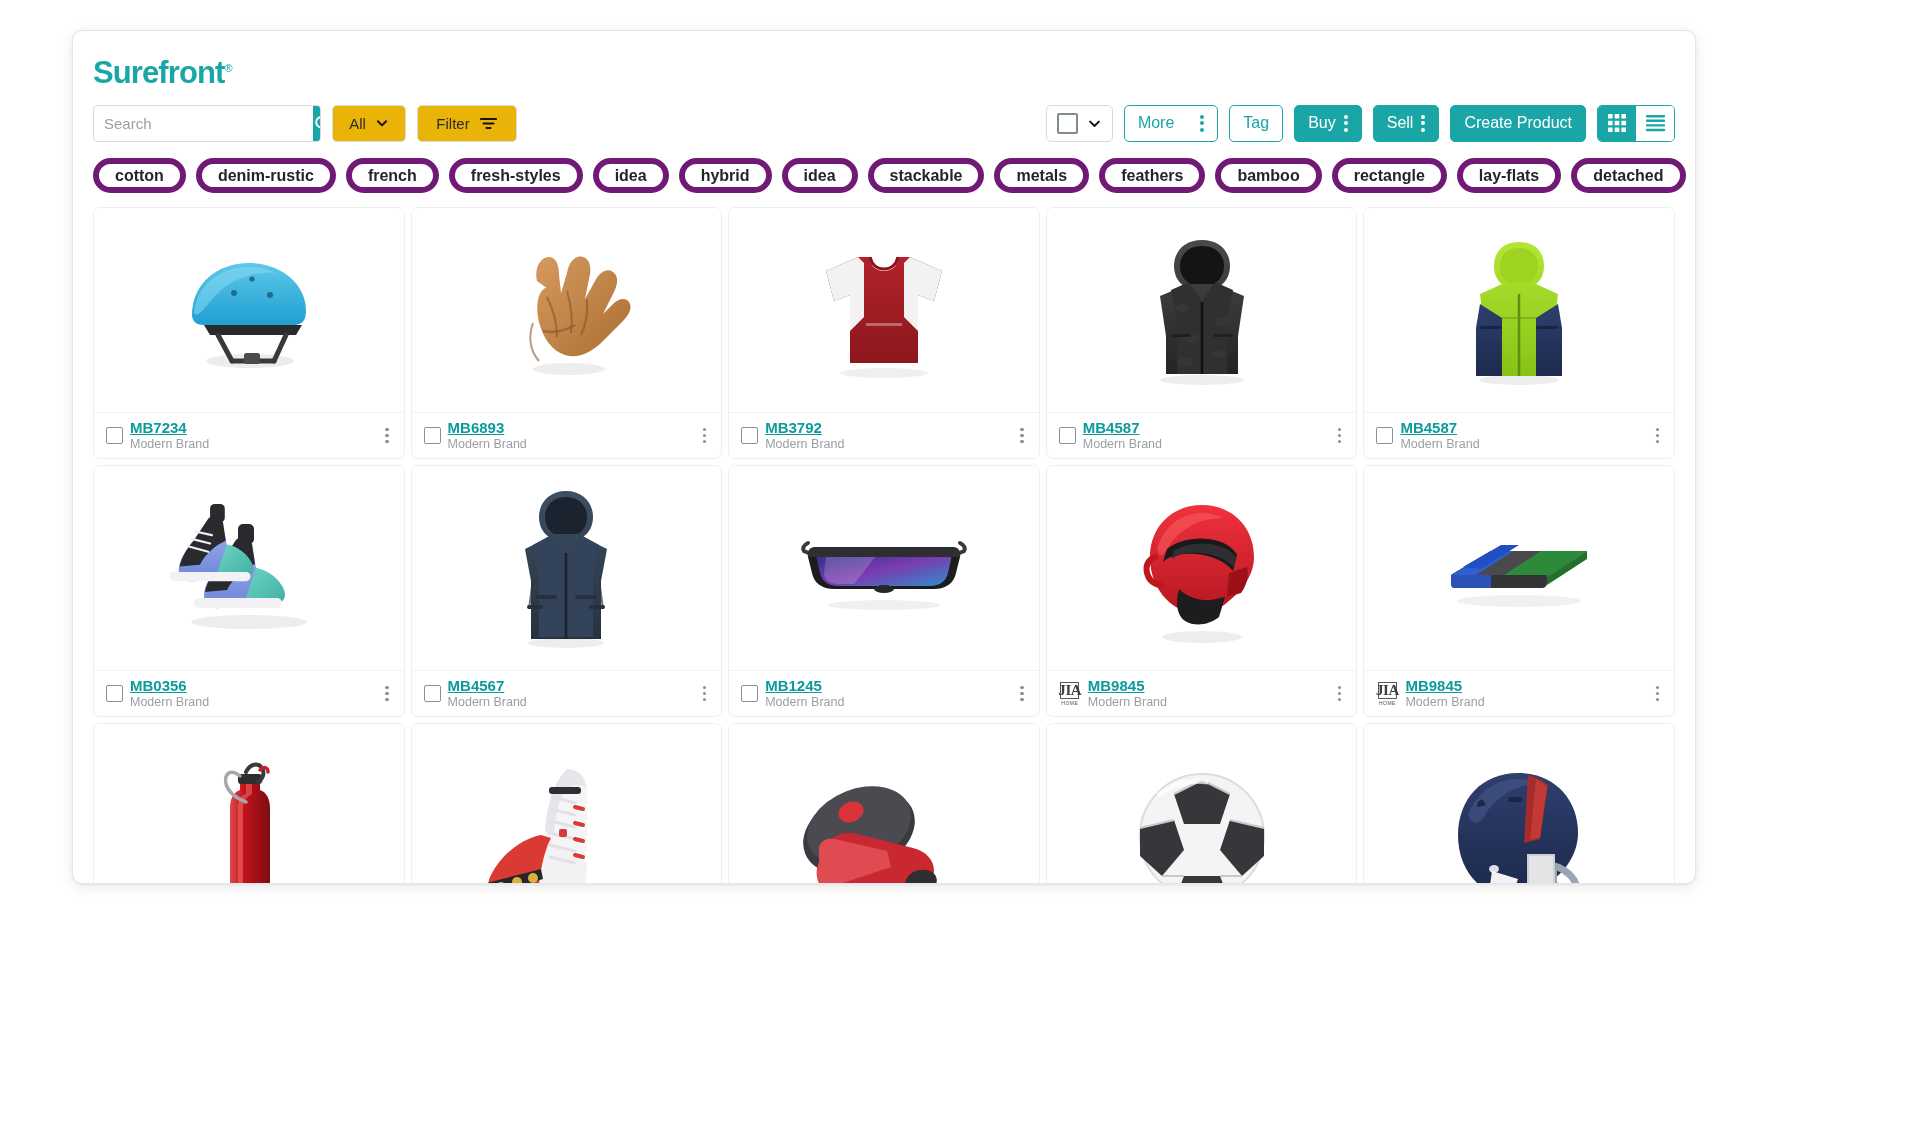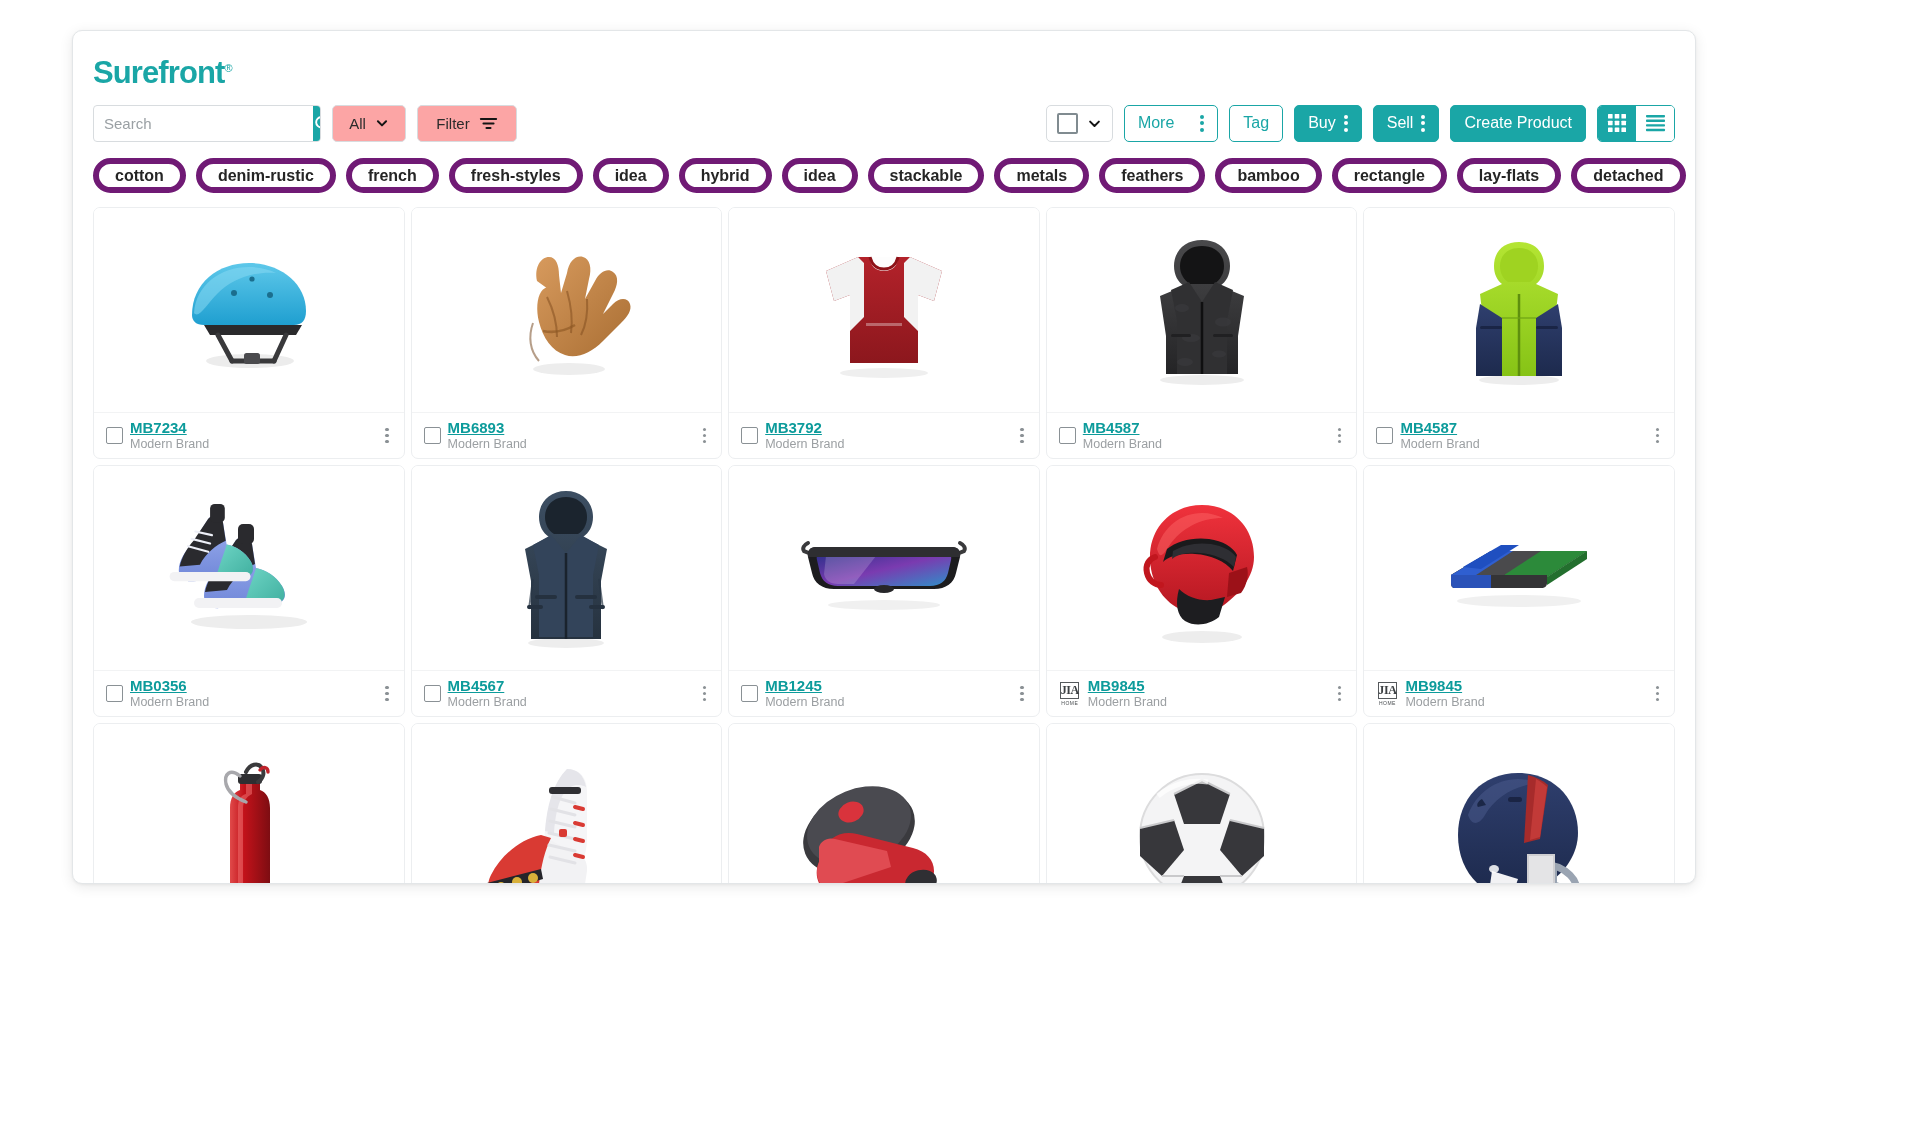--- a/index.html
+++ b/index.html
@@ -71,21 +71,21 @@
     width: 40px;
     background: #1aa6a6;
     border: none;
     cursor: pointer;
     display: flex; align-items: center; justify-content: center;
   }
   .pill-btn {
     height: 37px;
     border: 1px solid #d8dcdf;
     border-radius: 5px;
-    background: #fca5a5;
+    background: #eab308;
     display: flex; align-items: center; justify-content: center;
     gap: 9px;
     padding: 0 13px;
     font-size: 15px;
     color: #2b2b2b;
     cursor: pointer;
     font-family: "Liberation Sans", sans-serif;
     white-space: nowrap;
   }
   .ml10 { margin-left: 11px; }
@@ -215,21 +215,21 @@
   }
   .jia-badge {
     width: 22px; height: 26px; min-width: 22px;
     display: flex; flex-direction: column;
     align-items: center; justify-content: center;
   }
   .jia-badge .jb-box {
     width: 19px; height: 17px;
     border: 1.3px solid #55595c;
     display: flex; align-items: center; justify-content: center;
-    font-size: 12px; font-weight: 700; color: #3b3f42;
+    font-size: 15px; font-weight: 700; color: #3b3f42;
     font-family: "Liberation Serif", serif;
     letter-spacing: -0.4px;
   }
   .jia-badge .jb-sub {
     font-size: 5px; letter-spacing: 0.5px; color: #4a4e51; margin-top: 1px;
     font-family: "Liberation Sans", sans-serif;
   }
   .f-meta { flex: 1; min-width: 0; line-height: 1.15; }
   .f-sku {
     font-size: 15px;

